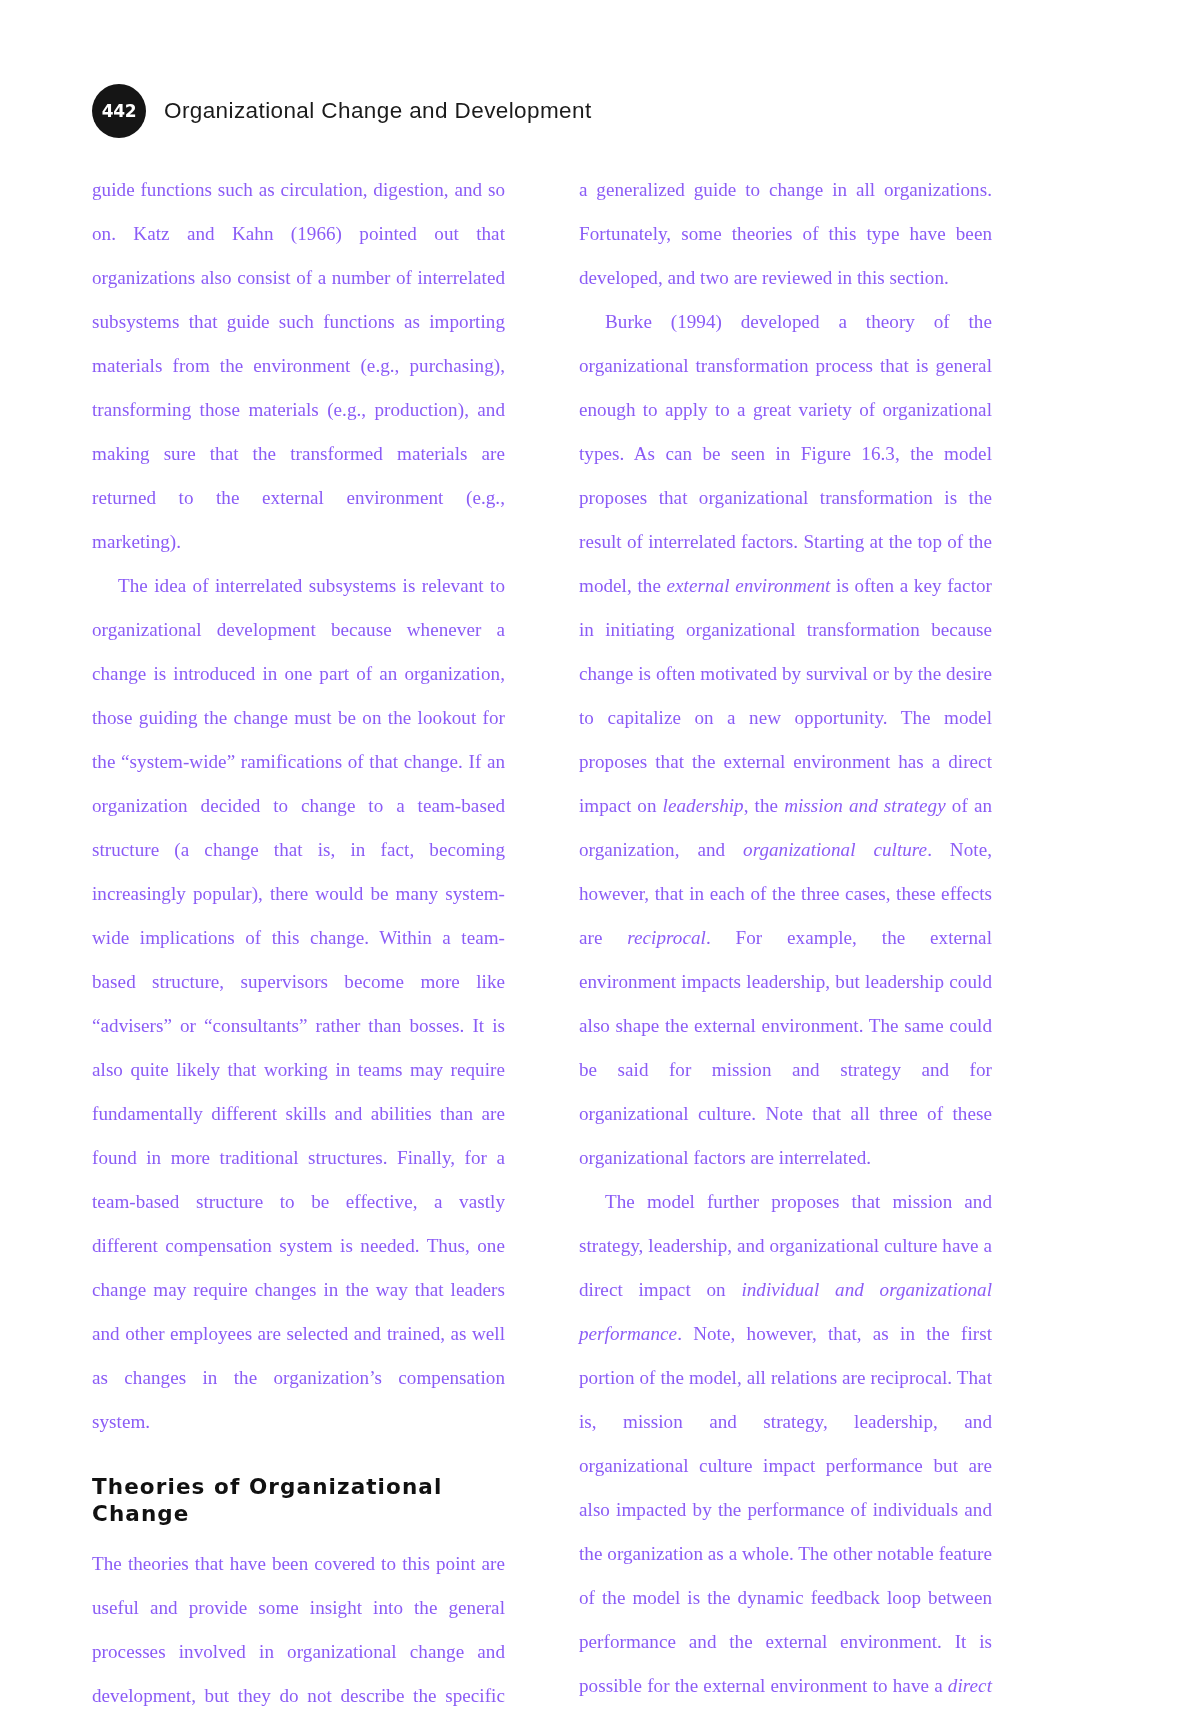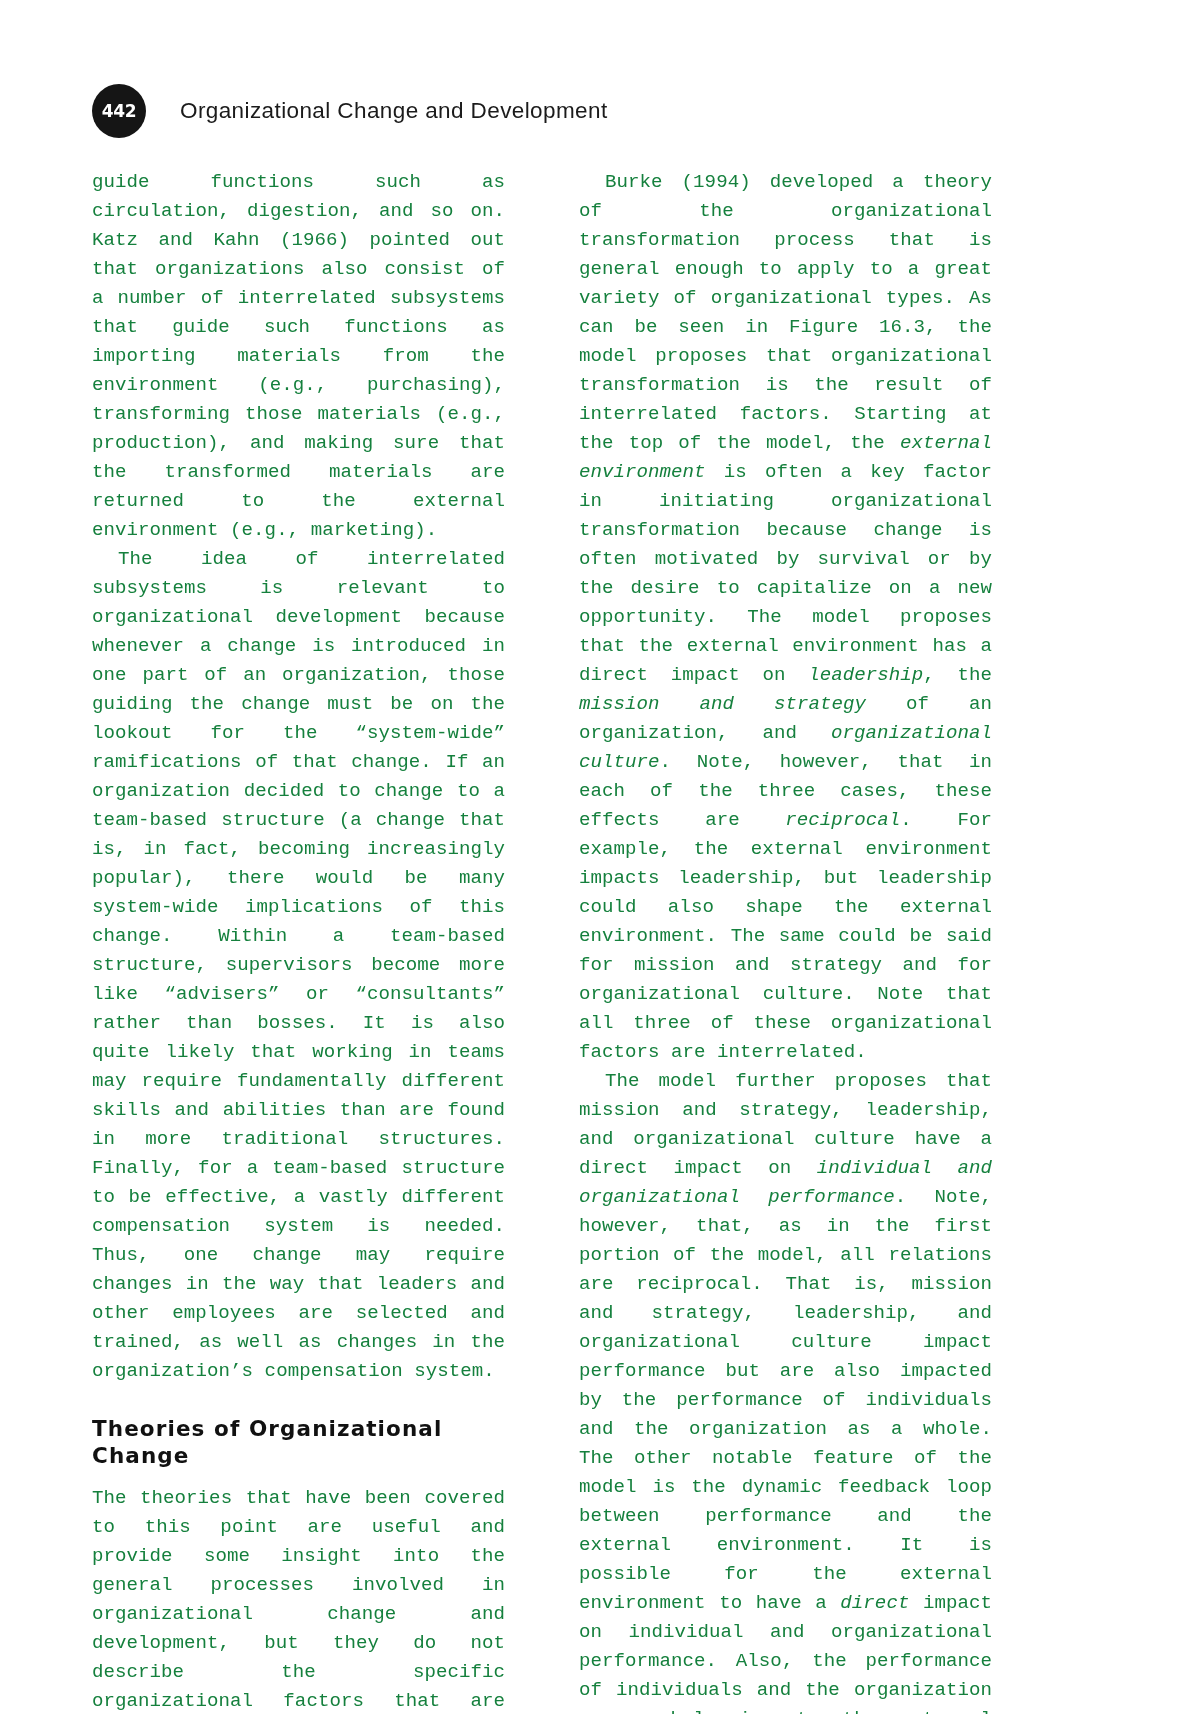--- a/index.html
+++ b/index.html
@@ -24,21 +24,21 @@
     overflow: hidden;
   }
 
   
   .running-head {
     position: absolute;
     left: 92px;
     top: 82px;
     display: flex;
     align-items: center;
-    gap: 34px;
+    gap: 18px;
     height: 58px;
   }
   .folio-badge {
     width: 54px;
     height: 54px;
     border-radius: 50%;
     background: #151515;
     color: #ffffff;
     display: flex;
     align-items: center;
@@ -69,27 +69,26 @@
     gap: 74px;
   }
   .col {
     width: 413px;
     flex: 0 0 413px;
   }
 
   p.para {
     margin: 0;
     font-size: 19.1px;
-    line-height: 29px;
+    line-height: 44px;
     text-align: justify;
     text-justify: inter-word;
     hyphens: manual;
-    color: #15803d;
+    color: #8b5cf6;
     letter-spacing: 0.05px;
-    font-family: Liberation Mono, monospace;
   }
   p.para.indent {
     text-indent: 26px;
   }
   p.para.noindent { text-indent: 0; }
 
   
 
   h2.section-head {
     margin: 30px 0 14px 0;
@@ -121,20 +120,21 @@
           <p class="para indent">The idea of interrelated subsystems is relevant to organizational development because whenever a change is introduced in one part of an organization, those guiding the change must be on the lookout for the “system-wide” ramifications of that change. If an organization decided to change to a team-based structure (a change that is, in fact, becoming increasingly popular), there would be many system-wide implications of this change. Within a team-based structure, supervisors become more like “advisers” or “consultants” rather than bosses. It is also quite likely that working in teams may require fundamentally different skills and abilities than are found in more traditional structures. Finally, for a team-based structure to be effective, a vastly different compensation system is needed. Thus, one change may require changes in the way that leaders and other employees are selected and trained, as well as changes in the organization’s compensation system.</p>
         </div>
       <h2 class="section-head">Theories of Organizational Change</h2>
       <div id="left-paras-after">
           <p class="para noindent">The theories that have been covered to this point are useful and provide some insight into the general processes involved in organizational change and development, but they do not describe the specific organizational factors that are involved in the change process. Perhaps one of the reasons there are so few specific theories of organizational change is that organizations are so diverse. As a result, it is quite difficult to create a model that serves as</p>
         </div>
     </div>
 
     <div class="col">
       <div id="right-paras">
+          <p class="para noindent">a generalized guide to change in all organizations. Fortunately, some theories of this type have been developed, and two are reviewed in this section.</p>
           <p class="para indent">Burke (1994) developed a theory of the organizational transformation process that is general enough to apply to a great variety of organizational types. As can be seen in Figure 16.3, the model proposes that organizational transformation is the result of interrelated factors. Starting at the top of the model, the <em>external environment</em> is often a key factor in initiating organizational transformation because change is often motivated by survival or by the desire to capitalize on a new opportunity. The model proposes that the external environment has a direct impact on <em>leadership</em>, the <em>mission and strategy</em> of an organization, and <em>organizational culture</em>. Note, however, that in each of the three cases, these effects are <em>reciprocal</em>. For example, the external environment impacts leadership, but leadership could also shape the external environment. The same could be said for mission and strategy and for organizational culture. Note that all three of these organizational factors are interrelated.</p>
           <p class="para indent">The model further proposes that mission and strategy, leadership, and organizational culture have a direct impact on <em>individual and organizational performance</em>. Note, however, that, as in the first portion of the model, all relations are reciprocal. That is, mission and strategy, leadership, and organizational culture impact performance but are also impacted by the performance of individuals and the organization as a whole. The other notable feature of the model is the dynamic feedback loop between performance and the external environment. It is possible for the external environment to have a <em>direct</em> impact on individual and organizational performance. Also, the performance of individuals and the organization as a whole impacts the external environment.</p>
         </div>
     </div>
 
   </div>
 
 </div>
 
 </body></html>

